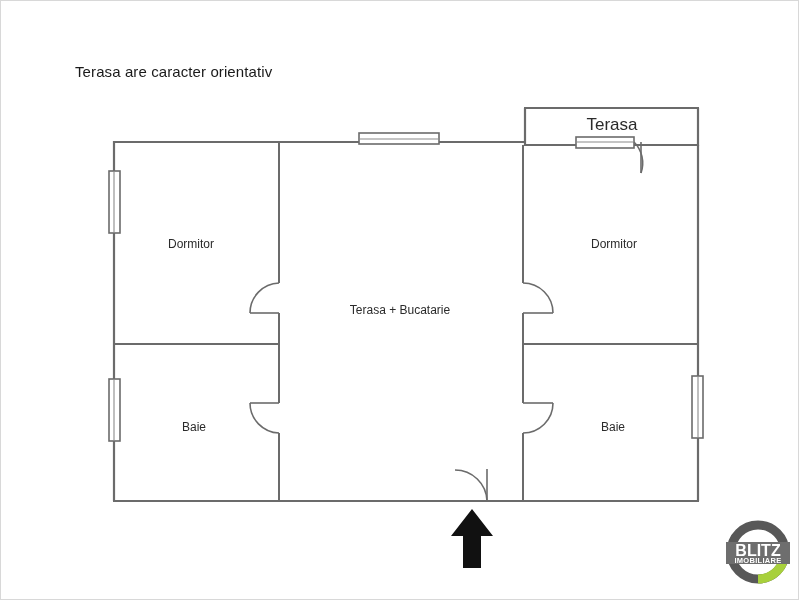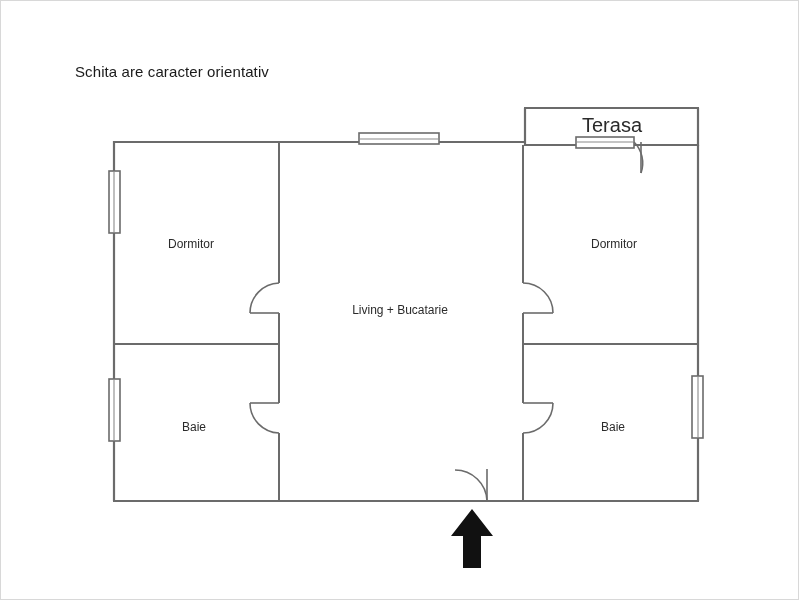--- a/index.html
+++ b/index.html
@@ -36,37 +36,37 @@
     height: 600px;
   }
   .room-label {
     position: absolute;
     font-size: 12px;
     color: #2b2b2b;
     white-space: nowrap;
     transform: translate(-50%, -50%);
   }
   .room-label.small {
-    font-size: 20px;
+    font-size: 17px;
   }
   #logo {
     position: absolute;
     left: 722px;
     top: 517px;
     width: 70px;
     height: 72px;
   }
   #logo-svg { width: 70px; height: 72px; display: block; }
 </style>
 </head>
 <body>
 
 <div id="app">
 
-  <div id="plan-title">Schita are caracter orientativ</div>
+  <div id="plan-title">Terasa are caracter orientativ</div>
 
   <svg id="floorplan-svg" viewBox="0 0 799 600">
 
     <g fill="none" stroke="#6b6b6b" stroke-width="2.2">
 
       <line x1="113" y1="140" x2="113" y2="500"></line>
 
       <line x1="112" y1="500" x2="698" y2="500"></line>
 
       <line x1="697" y1="144" x2="697" y2="500"></line>
@@ -153,24 +153,36 @@
       <line x1="486" y1="500" x2="486" y2="468"></line>
     </g>
 
     <g>
       <polygon points="471,508 492,535 480,535 480,567 462,567 462,535 450,535" fill="#111111"></polygon>
     </g>
   </svg>
 
   <div class="room-label" style="left:190px; top:243px;">Dormitor</div>
 
-  <div class="room-label" style="left:399px; top:309px;">Living + Bucatarie</div>
+  <div class="room-label" style="left:399px; top:309px;">Terasa + Bucatarie</div>
 
   <div class="room-label" style="left:613px; top:243px;">Dormitor</div>
 
   <div class="room-label" style="left:193px; top:426px;">Baie</div>
 
   <div class="room-label" style="left:612px; top:426px;">Baie</div>
 
   <div class="room-label small" style="left:611px; top:124px;">Terasa</div>
 
+  <div id="logo">
+    <svg id="logo-svg" viewBox="0 0 70 72">
+
+      <circle cx="35" cy="34" r="27" fill="none" stroke="#585858" stroke-width="9"></circle>
+
+      <path d="M 35 61 A 27 27 0 0 0 60.5 42.5" fill="none" stroke="#a8d03c" stroke-width="9" stroke-linecap="butt"></path>
+
+      <rect x="3" y="24" width="64" height="22" fill="#6e6e6e"></rect>
+      <text x="35" y="38" text-anchor="middle" font-family="Liberation Sans, sans-serif" font-size="16" font-weight="bold" fill="#ffffff">BLITZ</text>
+      <text x="35" y="45" text-anchor="middle" font-family="Liberation Sans, sans-serif" font-size="7.5" font-weight="bold" fill="#ffffff" letter-spacing="0.3">IMOBILIARE</text>
+    </svg>
+  </div>
 
 </div>
 
 </body></html>

